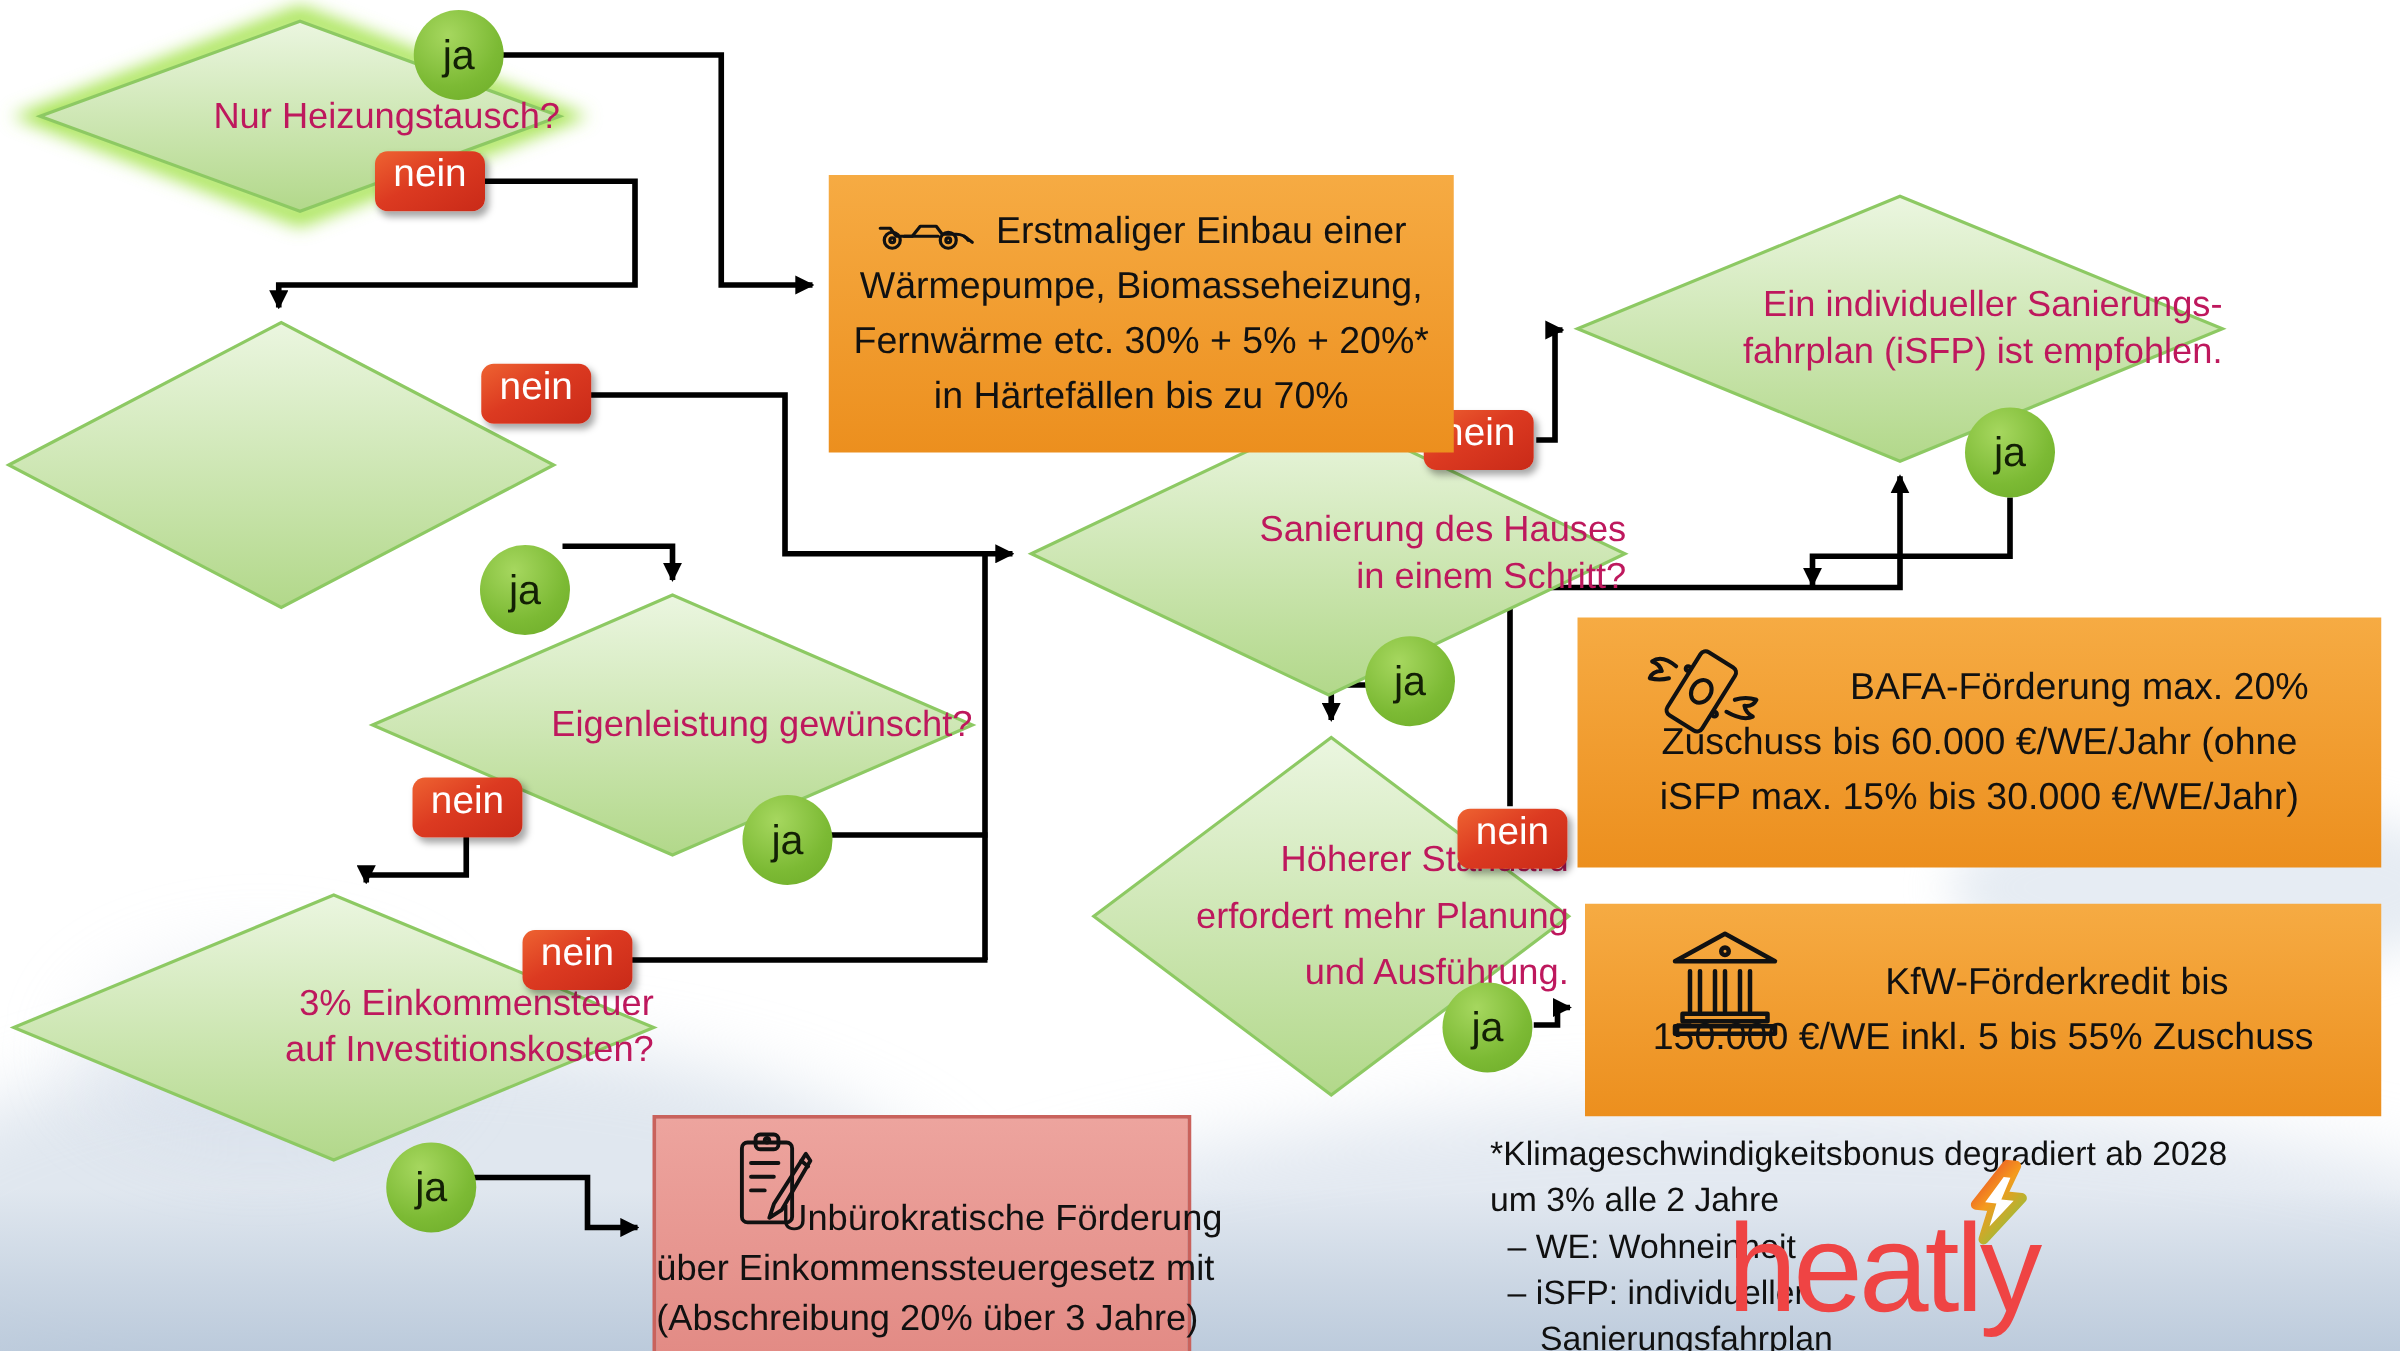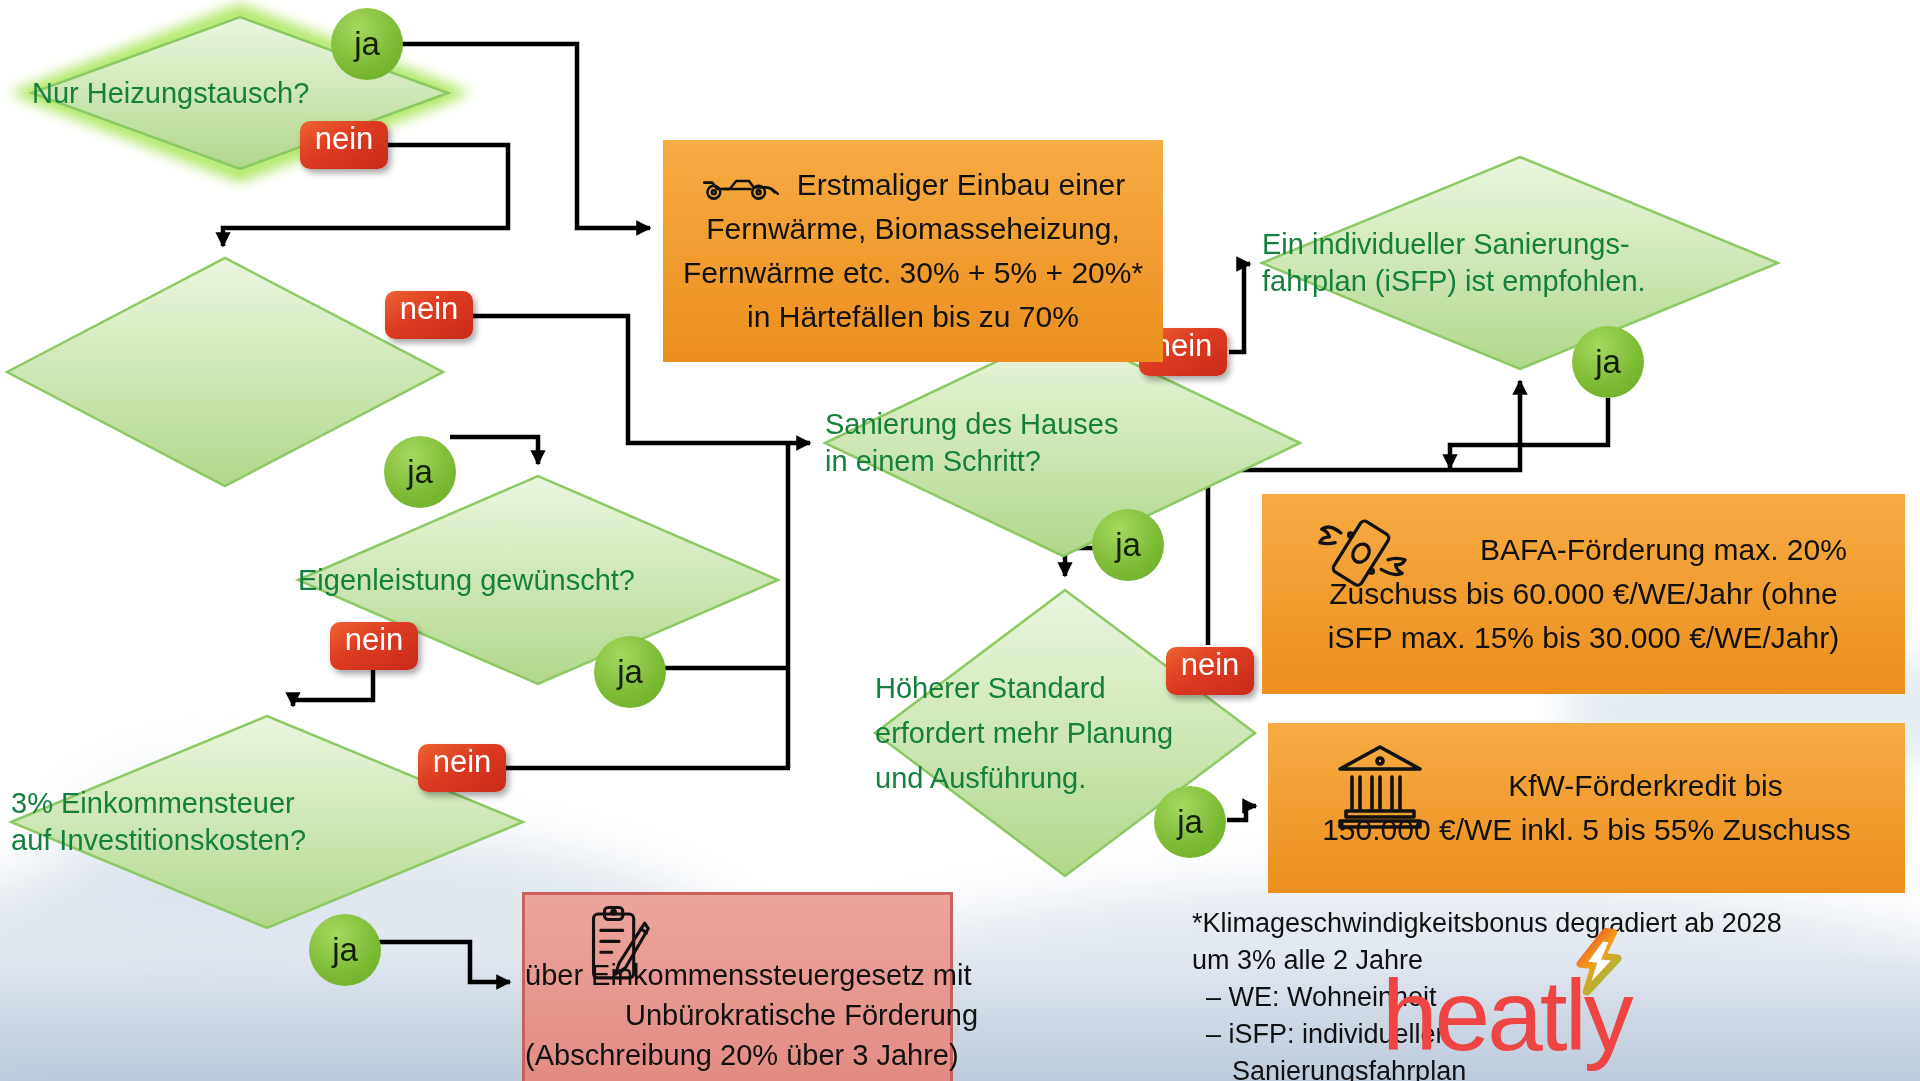--- a/index.html
+++ b/index.html
@@ -8,22 +8,22 @@
   .abs{position:absolute;}
   
   .bg-band{position:absolute;left:0;right:0;bottom:0;height:130px;
     background:linear-gradient(180deg,rgba(186,201,218,0) 0%,rgba(186,201,218,.55) 55%,rgba(172,190,211,.7) 100%);}
   .blob{position:absolute;border-radius:50%;filter:blur(28px);}
   .blob1{left:-120px;bottom:-80px;width:900px;height:330px;background:rgba(198,211,226,.55);}
   .blob2{left:700px;bottom:-120px;width:1400px;height:320px;background:rgba(199,212,227,.5);}
   .blob3{left:1560px;top:640px;width:420px;height:140px;background:rgba(205,217,231,.5);filter:blur(18px);}
   .blob4{left:60px;top:760px;width:300px;height:160px;background:rgba(208,219,232,.35);}
   
-  .dtext{position:absolute;display:flex;flex-direction:column;justify-content:center;align-items:flex-start;
-    text-align:center;color:#15803d;font-size:29px;line-height:37px;white-space:nowrap;}
+  .dtext{position:absolute;display:flex;flex-direction:column;justify-content:center;align-items:flex-end;
+    text-align:center;color:#be185d;font-size:29px;line-height:37px;white-space:nowrap;}
   
   .circ{position:absolute;width:72px;height:72px;border-radius:50%;
     background:radial-gradient(circle at 38% 28%,#a6d75f 0%,#7cba34 60%,#6cab28 100%);
     display:flex;align-items:center;justify-content:center;font-size:33px;color:#132005;}
   
   .badge{position:absolute;width:88px;height:48px;border-radius:10px;
     background:linear-gradient(150deg,#ee6331 0%,#dc3a21 45%,#c92a18 100%);
     box-shadow:3px 4px 6px rgba(0,0,0,.35);
     display:flex;align-items:flex-start;justify-content:center;color:#fff;font-size:31px;}
   
@@ -174,21 +174,21 @@
         <path d="M4 18 h10 l6 8 h16 l8 -10 h16 l6 8 h14 q8 0 12 6"></path>
         <path d="M28 26 h34"></path>
         <circle cx="16" cy="30" r="8"></circle>
           <circle cx="16" cy="30" r="2.4"></circle>
         <circle cx="72" cy="30" r="8"></circle>
           <circle cx="72" cy="30" r="2.4"></circle>
         <path d="M88 26 l8 6"></path>
       </svg>
       <span>Erstmaliger Einbau einer</span>
     </div>
-    <div class="bline">Fernwärme, Biomasseheizung,</div>
+    <div class="bline">Wärmepumpe, Biomasseheizung,</div>
     <div class="bline">Fernwärme etc. 30% + 5% + 20%*</div>
     <div class="bline">in Härtefällen bis zu 70%</div>
   </div>
 
   <div class="obox" style="left:1262px;top:478px;width:643px;height:200px;margin-top:16px;">
     <svg class="boxicon" style="left:52px;top:16px;" width="96" height="92" viewBox="0 0 100 96" fill="none" stroke="#111" stroke-width="3.4" stroke-linecap="round" stroke-linejoin="round">
       <rect x="32" y="14" width="34" height="62" rx="5" transform="rotate(32 49 45)"></rect>
       <ellipse cx="49" cy="45" rx="8" ry="10" transform="rotate(32 49 45)"></ellipse>
       <circle cx="38" cy="26" r="2"></circle>
         <circle cx="60" cy="64" r="2"></circle>
@@ -214,22 +214,22 @@
 
   <div class="pbox" style="left:522px;top:892px;width:425px;height:180px;">
     <svg class="boxicon" style="left:62px;top:8px;" width="66" height="84" viewBox="0 0 70 92" fill="none" stroke="#111" stroke-width="3.4" stroke-linecap="round" stroke-linejoin="round">
       <rect x="6" y="12" width="44" height="70" rx="5"></rect>
       <rect x="18" y="5" width="20" height="13" rx="4"></rect>
       <circle cx="28" cy="10" r="2"></circle>
       <path d="M14 30 h24 M14 42 h20 M14 54 h12"></path>
       <path d="M62 22 L34 66 l-4 12 l11 -7 L66 28 Z"></path>
       <path d="M58 28 l6 5"></path>
     </svg>
+    <div class="bline" style="font-size:29px;line-height:40px;padding-left:100px;">Unbürokratische Förderung</div>
     <div class="bline" style="font-size:29px;line-height:40px;">über Einkommenssteuergesetz mit</div>
-    <div class="bline" style="font-size:29px;line-height:40px;padding-left:100px;">Unbürokratische Förderung</div>
     <div class="bline" style="font-size:29px;line-height:40px;">(Abschreibung 20% über 3 Jahre)</div>
   </div>
 
   <div class="footnote">
     <div>*Klimageschwindigkeitsbonus degradiert ab 2028</div>
     <div>um 3% alle 2 Jahre</div>
     <div class="fn-indent">–  WE: Wohneinheit</div>
     <div class="fn-indent">–  iSFP: individueller</div>
     <div class="fn-indent2">Sanierungsfahrplan</div>
   </div>

